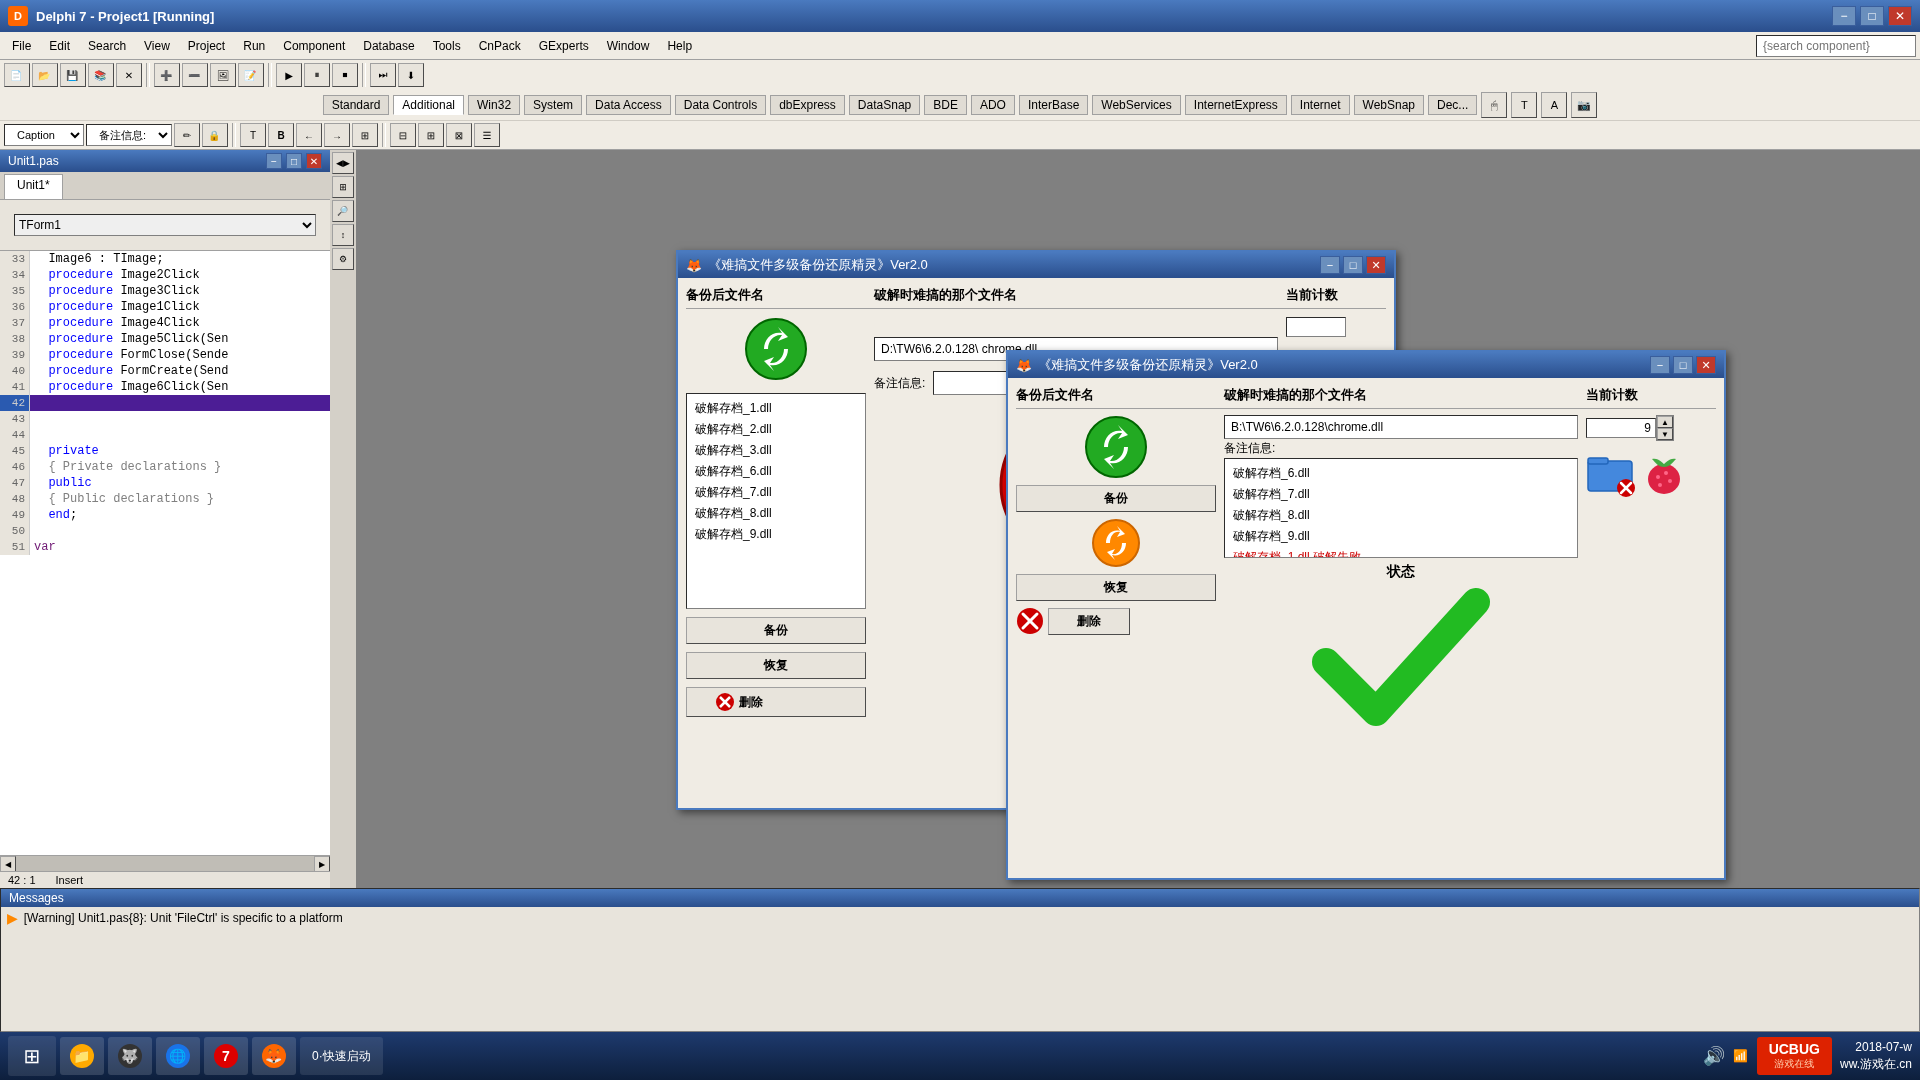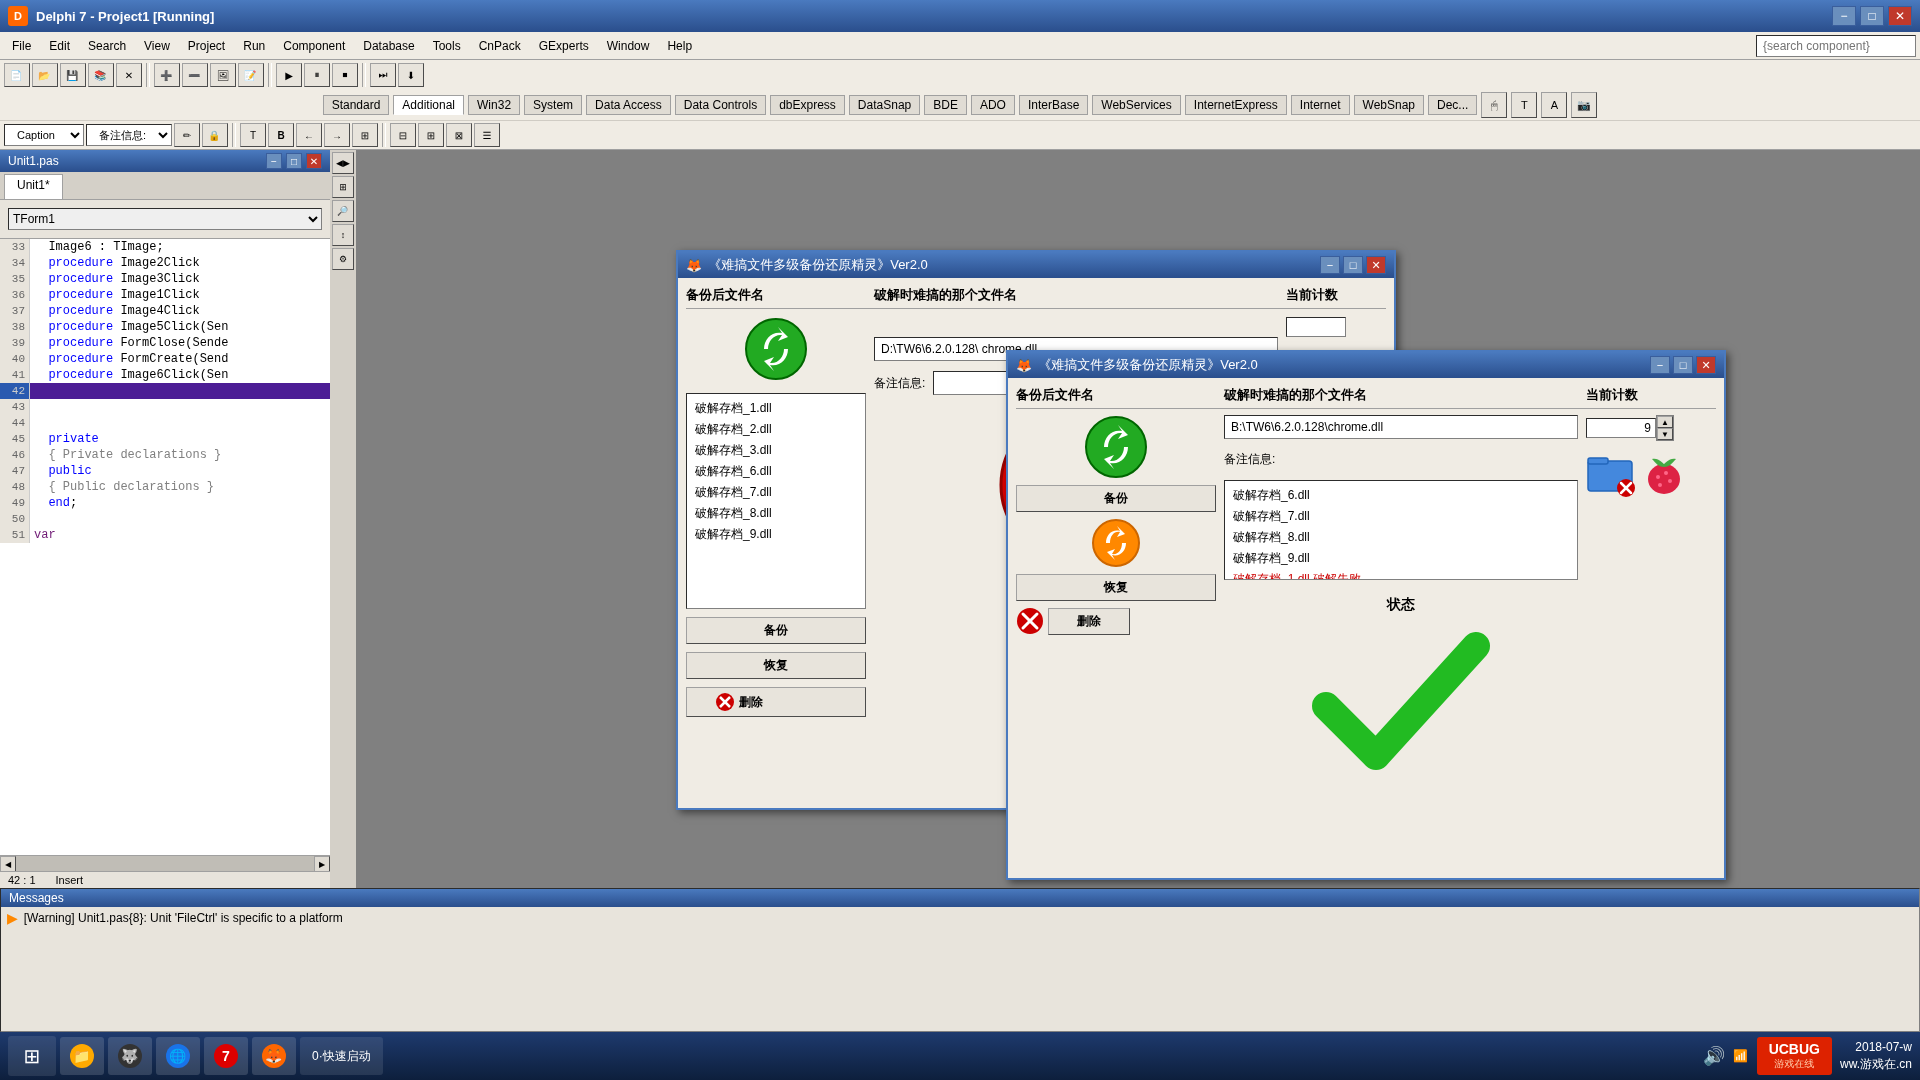--- a/index.html
+++ b/index.html
@@ -613,21 +613,21 @@
         <div class="tb-btn" style="width:16px;height:16px;font-size:10px;">−</div>
         <div class="tb-btn" style="width:16px;height:16px;font-size:10px;">□</div>
         <div class="tb-btn close" style="width:16px;height:16px;font-size:10px;">✕</div>
       </div>
     </div>
 
     <div class="unit-tabs">
       <div class="unit-tab active">Unit1*</div>
     </div>
 
-    <div style="display:flex; align-items:center; padding:8px; background:#e8e4dc; border-bottom:1px solid #a0a0a0;">
+    <div style="display:flex; align-items:center; padding:14px; background:#e8e4dc; border-bottom:1px solid #a0a0a0;">
       <select style="flex:1; height:22px; font-size:12px; border:1px inset #808080;">
         <option>TForm1</option>
       </select>
     </div>
 
     <div class="code-area" style="overflow:hidden;">
       <div class="code-line">
         <span class="code-num">33</span>
         <span class="code-text">  Image6 : TImage;</span>
       </div>
@@ -860,21 +860,21 @@
             <div style="display:flex; align-items:center; gap:4px;">
               <svg width="28" height="28" viewBox="0 0 28 28">
                 <circle cx="14" cy="14" r="13" fill="#cc0000"></circle>
                 <line x1="7" y1="7" x2="21" y2="21" stroke="white" stroke-width="3" stroke-linecap="round"></line>
                 <line x1="21" y1="7" x2="7" y2="21" stroke="white" stroke-width="3" stroke-linecap="round"></line>
               </svg>
               <button class="action-btn">删除</button>
             </div>
           </div>
 
-          <div style="display:flex; flex-direction:column; gap:12px;">
+          <div style="display:flex; flex-direction:column; gap:1px;">
 
             <input class="info-input" style="width: 100%;" value="B:\TW6\6.2.0.128\chrome.dll">
 
             <div style="display:flex; align-items:center; gap:4px;">
               <span>备注信息:</span>
             </div>
 
             <div class="file-list" style="flex:none; height:100px;">
               <div class="file-item">破解存档_6.dll</div>
               <div class="file-item">破解存档_7.dll</div>

